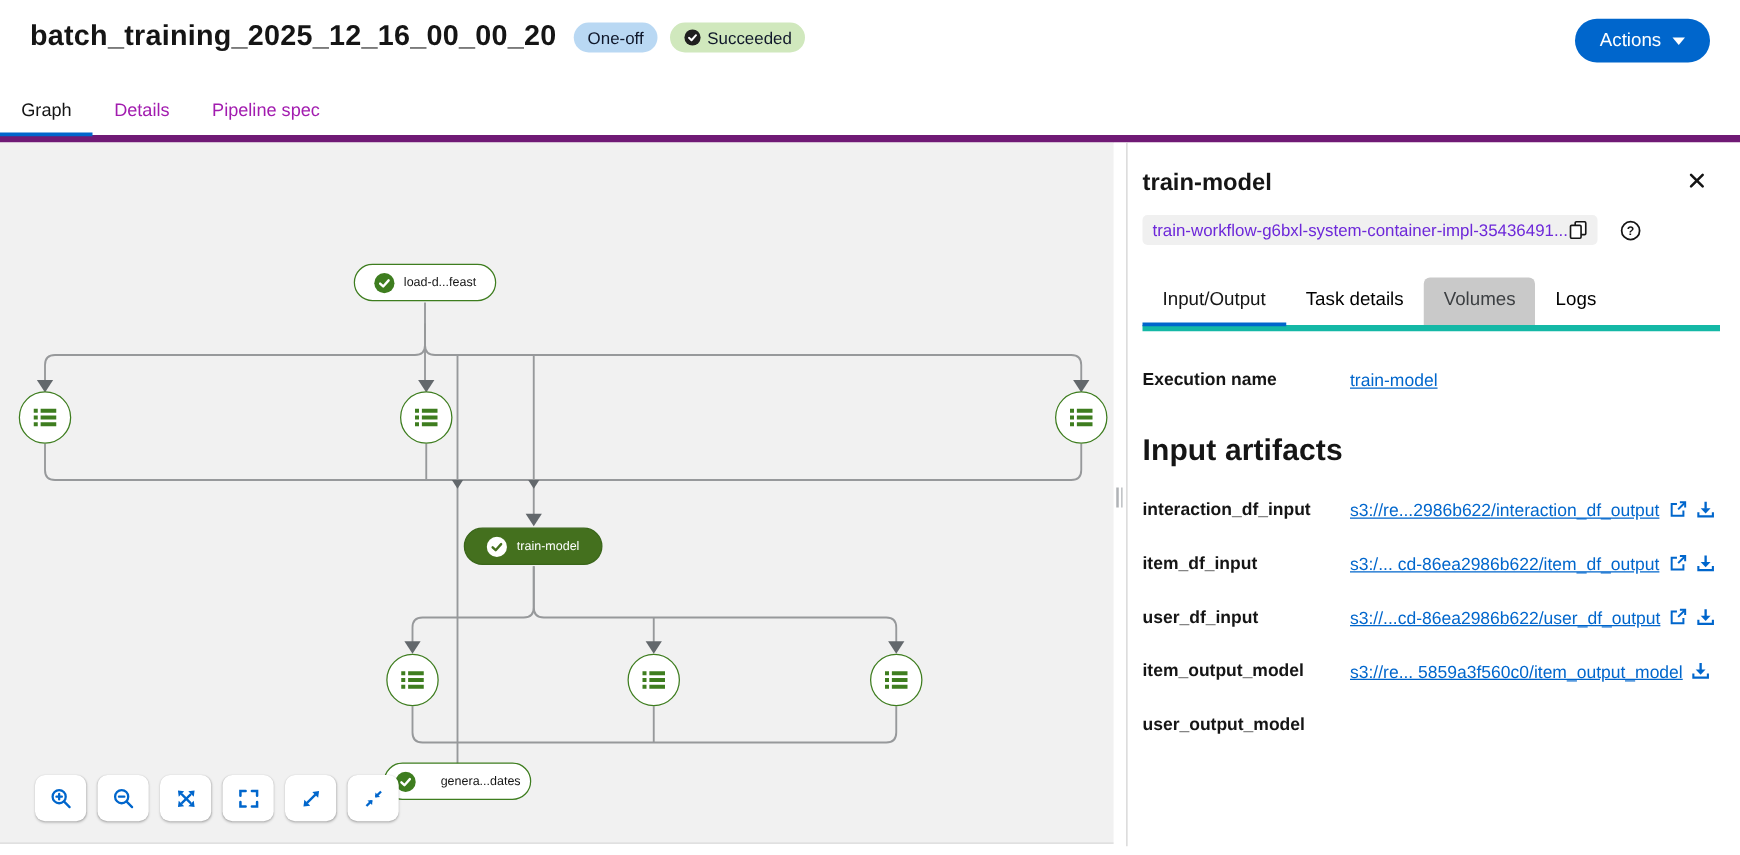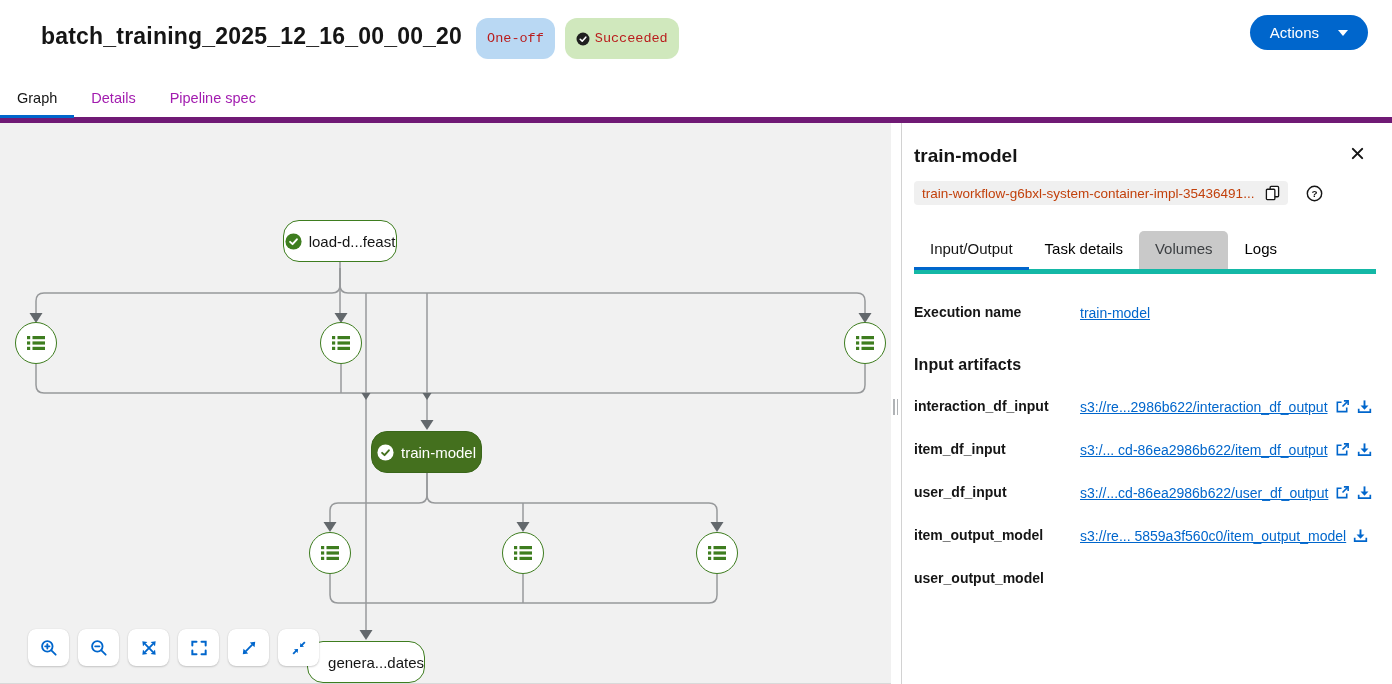--- a/index.html
+++ b/index.html
@@ -1,79 +1,79 @@
 <!DOCTYPE html>
 <html><head>
 <meta charset="utf-8">
 <style>
   * { margin:0; padding:0; box-sizing:border-box; }
   html,body { width:1392px; height:684px; overflow:hidden; background:#fff;
     font-family:"Liberation Sans", sans-serif; color:#151515; }
 
   
-  .header { display:flex; align-items:flex-start; justify-content:space-between; padding:14px 24px 0 41px; }
+  .header { display:flex; align-items:flex-start; justify-content:space-between; padding:14px 24px 0 24px; }
   .header-left { display:flex; align-items:center; gap:14px; }
   .page-title { font-size:23px; font-weight:700; letter-spacing:.2px; }
   .badges { display:flex; gap:10px; align-items:center; padding-top:4px; }
-  .badge { display:inline-flex; align-items:center; gap:5px; height:41px; padding:0 11px;
-    border-radius:12px; font-size:13.5px; color:#b91c1c;font-family:Liberation Mono, monospace; }
+  .badge { display:inline-flex; align-items:center; gap:5px; height:24px; padding:0 11px;
+    border-radius:12px; font-size:13.5px; color:#0f172a; }
   .badge.blue { background:#b9d8f3; }
   .badge.green { background:#d0e8bd; }
-  .actions-btn { display:inline-flex; align-items:center; gap:19px; height:35px; padding:0 20px;
+  .actions-btn { display:inline-flex; align-items:center; gap:9px; height:35px; padding:0 20px;
     background:#0066cc; color:#fff; font-size:15px; border:none; border-radius:18px; cursor:pointer; margin-top:1px; }
   .caret-down { width:0; height:0; border-left:5px solid transparent; border-right:5px solid transparent; border-top:6px solid #fff; }
 
   
   .tabbar { display:flex; margin-top:22px; border-bottom:6px solid #701a75; }
   .tab { padding:9px 17px 11px 17px; font-size:14.5px; color:#a21caf; position:relative; cursor:pointer; }
   .tab.active { color:#151515; }
   .tab.active::after { content:""; position:absolute; left:0; right:0; bottom:-1px; height:3px; background:#0066cc; }
 
   
   .content { display:flex; height:563px; }
   .graph { position:relative; width:891px; height:561px; background:#f1f1f1; border-bottom:1px solid #d9d9d9; overflow:hidden; }
   .splitter { position:relative; width:11px; background:#fff; border-right:1px solid #d2d2d2; }
   .grip { position:absolute; top:276px; left:2px; display:flex; gap:2px; }
   .grip span { display:block; width:1.5px; height:16px; background:#b0b3b6; }
 
   .edges { position:absolute; inset:0; pointer-events:none; }
 
   .node-pill { position:absolute; display:flex; align-items:center; justify-content:center; gap:7px;
-    height:42px; background:#fff; border:1.5px solid #3e7d1f; border-radius:16px; font-size:15px; color:#151515; cursor:pointer; z-index:2; }
+    height:30px; background:#fff; border:1.5px solid #3e7d1f; border-radius:16px; font-size:10px; color:#151515; cursor:pointer; z-index:2; }
   .node-pill.selected { background:#44701e; border-color:#3a661a; color:#fff; }
   .node-circle { position:absolute; width:42px; height:42px; border-radius:50%; background:#fff;
     border:1.5px solid #3e7d1f; display:flex; align-items:center; justify-content:center; cursor:pointer; z-index:2; }
 
   .gtoolbar { position:absolute; left:28px; top:506px; display:flex; gap:9px; z-index:3; }
   .gbtn { width:41px; height:37px; background:#fff; border:none; border-radius:8px;
     box-shadow:0 1px 2px rgba(0,0,0,.18), 0 0 1px rgba(0,0,0,.12); display:flex; align-items:center; justify-content:center; cursor:pointer; }
 
   
   .panel { flex:1; background:#fff; padding:18px 16px 0 12px; overflow:hidden; }
   .panel-head { display:flex; justify-content:space-between; align-items:flex-start; }
   .panel-title { font-size:19px; font-weight:700; margin-top:4px; }
   .close-btn { background:none; border:none; cursor:pointer; padding:6px; margin-right:6px; }
   .pod-row { display:flex; align-items:center; gap:18px; margin-top:12px; }
-  .pod-chip { display:inline-flex; align-items:center; gap:11px; background:#f0f0f0; border-radius:4px;
-    padding:4px 8px; font-size:13.5px; color:#c2410c; max-width:382px; }
+  .pod-chip { display:inline-flex; align-items:center; gap:1px; background:#f0f0f0; border-radius:4px;
+    padding:4px 8px; font-size:13.5px; color:#6d28d9; max-width:382px; }
   .pod-chip .pod-text { white-space:nowrap; overflow:hidden; }
   .copy-btn { background:none; border:none; cursor:pointer; display:flex; padding:0; }
   .help-btn { background:none; border:none; cursor:pointer; display:flex; padding:0; }
 
   .panel-tabs { display:flex; margin-top:26px; border-bottom:5px solid #14b8a6; }
   .ptab { padding:9px 16px 12px 16px; font-size:15px; color:#000000; position:relative; cursor:pointer; }
   .ptab.active { color:#151515; }
   .ptab.active::after { content:""; position:absolute; left:0; right:0; bottom:-1px; height:3px; background:#0066cc; }
   .ptab.hovered { background:#c9c9c9; border-radius:5px 5px 0 0; color:#3c3f42; }
 
   .kv-row { display:grid; grid-template-columns:166px 1fr; column-gap:0; align-items:start; margin-top:22px; }
   .kv-label { font-weight:700; font-size:14px; line-height:1.5; overflow-wrap:anywhere; padding-right:10px; }
   .kv-value { display:flex; align-items:center; gap:7px; min-height:21px; }
   a.s3link, a.plain-link { color:#0066cc; font-size:14px; text-decoration:underline; white-space:nowrap; }
-  .section-h { font-size:16px; font-weight:600; margin-top:33px; letter-spacing:.1px; }
+  .section-h { font-size:24px; font-weight:600; margin-top:33px; letter-spacing:.1px; }
   .exec-row { margin-top:28px; }
   .icon-btn { background:none; border:none; padding:0; display:flex; cursor:pointer; }
 </style>
 </head>
 <body>
 
 <div class="header">
   <div class="header-left">
     <h1 class="page-title">batch_training_2025_12_16_00_00_20</h1>
     <div class="badges">
@@ -150,21 +150,21 @@
     </div>
 
     <div class="node-pill selected" style="left:371px; top:308px; width:111px;">
       <svg width="17" height="17" viewBox="0 0 16 16">
         <circle cx="8" cy="8" r="7.6" fill="#fff"></circle>
         <polyline points="4.8,8.3 7.1,10.5 11.2,5.9" fill="none" stroke="#44701e" stroke-width="1.8" stroke-linecap="round" stroke-linejoin="round"></polyline>
       </svg>
       <span>train-model</span>
     </div>
 
-    <div class="node-pill" style="left:307px; top:518px; width:118px;gap:20px;">
+    <div class="node-pill" style="left:307px; top:496px; width:118px;gap:20px;">
       <svg width="17" height="17" viewBox="0 0 16 16">
         <circle cx="8" cy="8" r="7.6" fill="#3e7d1f"></circle>
         <polyline points="4.8,8.3 7.1,10.5 11.2,5.9" fill="none" stroke="#fff" stroke-width="1.8" stroke-linecap="round" stroke-linejoin="round"></polyline>
       </svg>
       <span>genera...dates</span>
     </div>
 
     <div class="node-circle" style="left:15px; top:199px;">
       <svg width="20" height="16" viewBox="0 0 20 16">
           <g fill="#3e7d1f">

